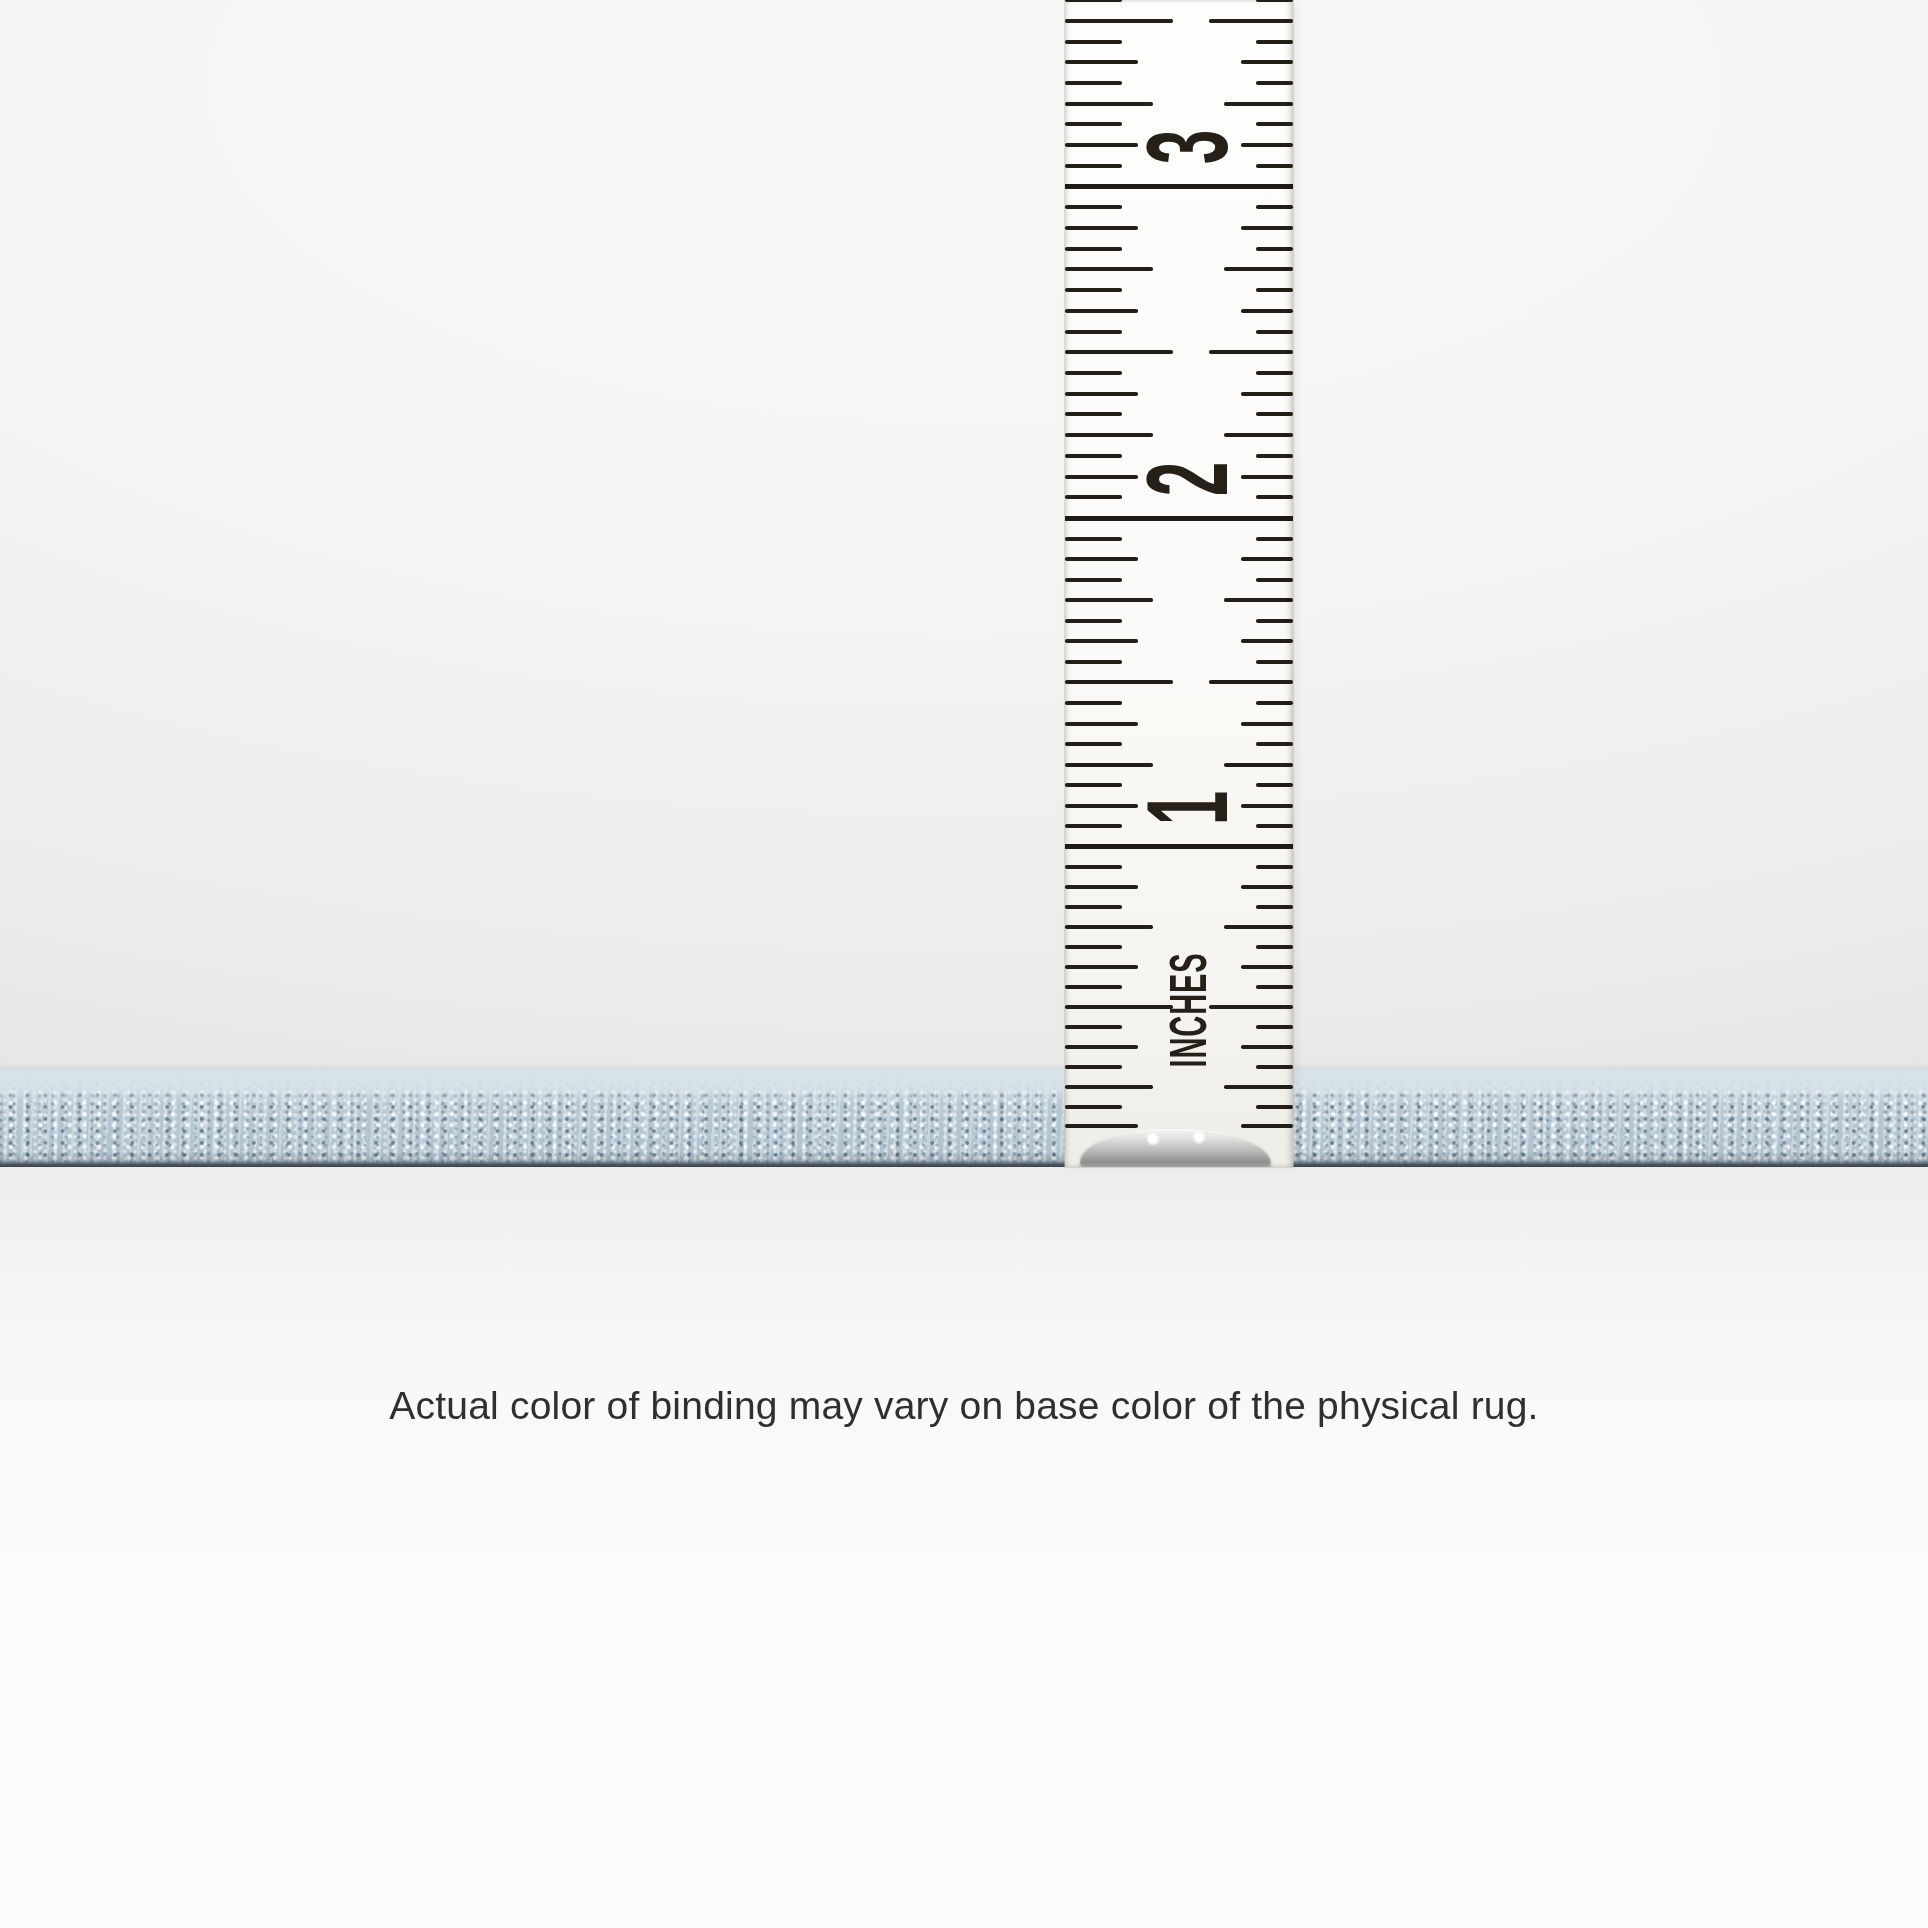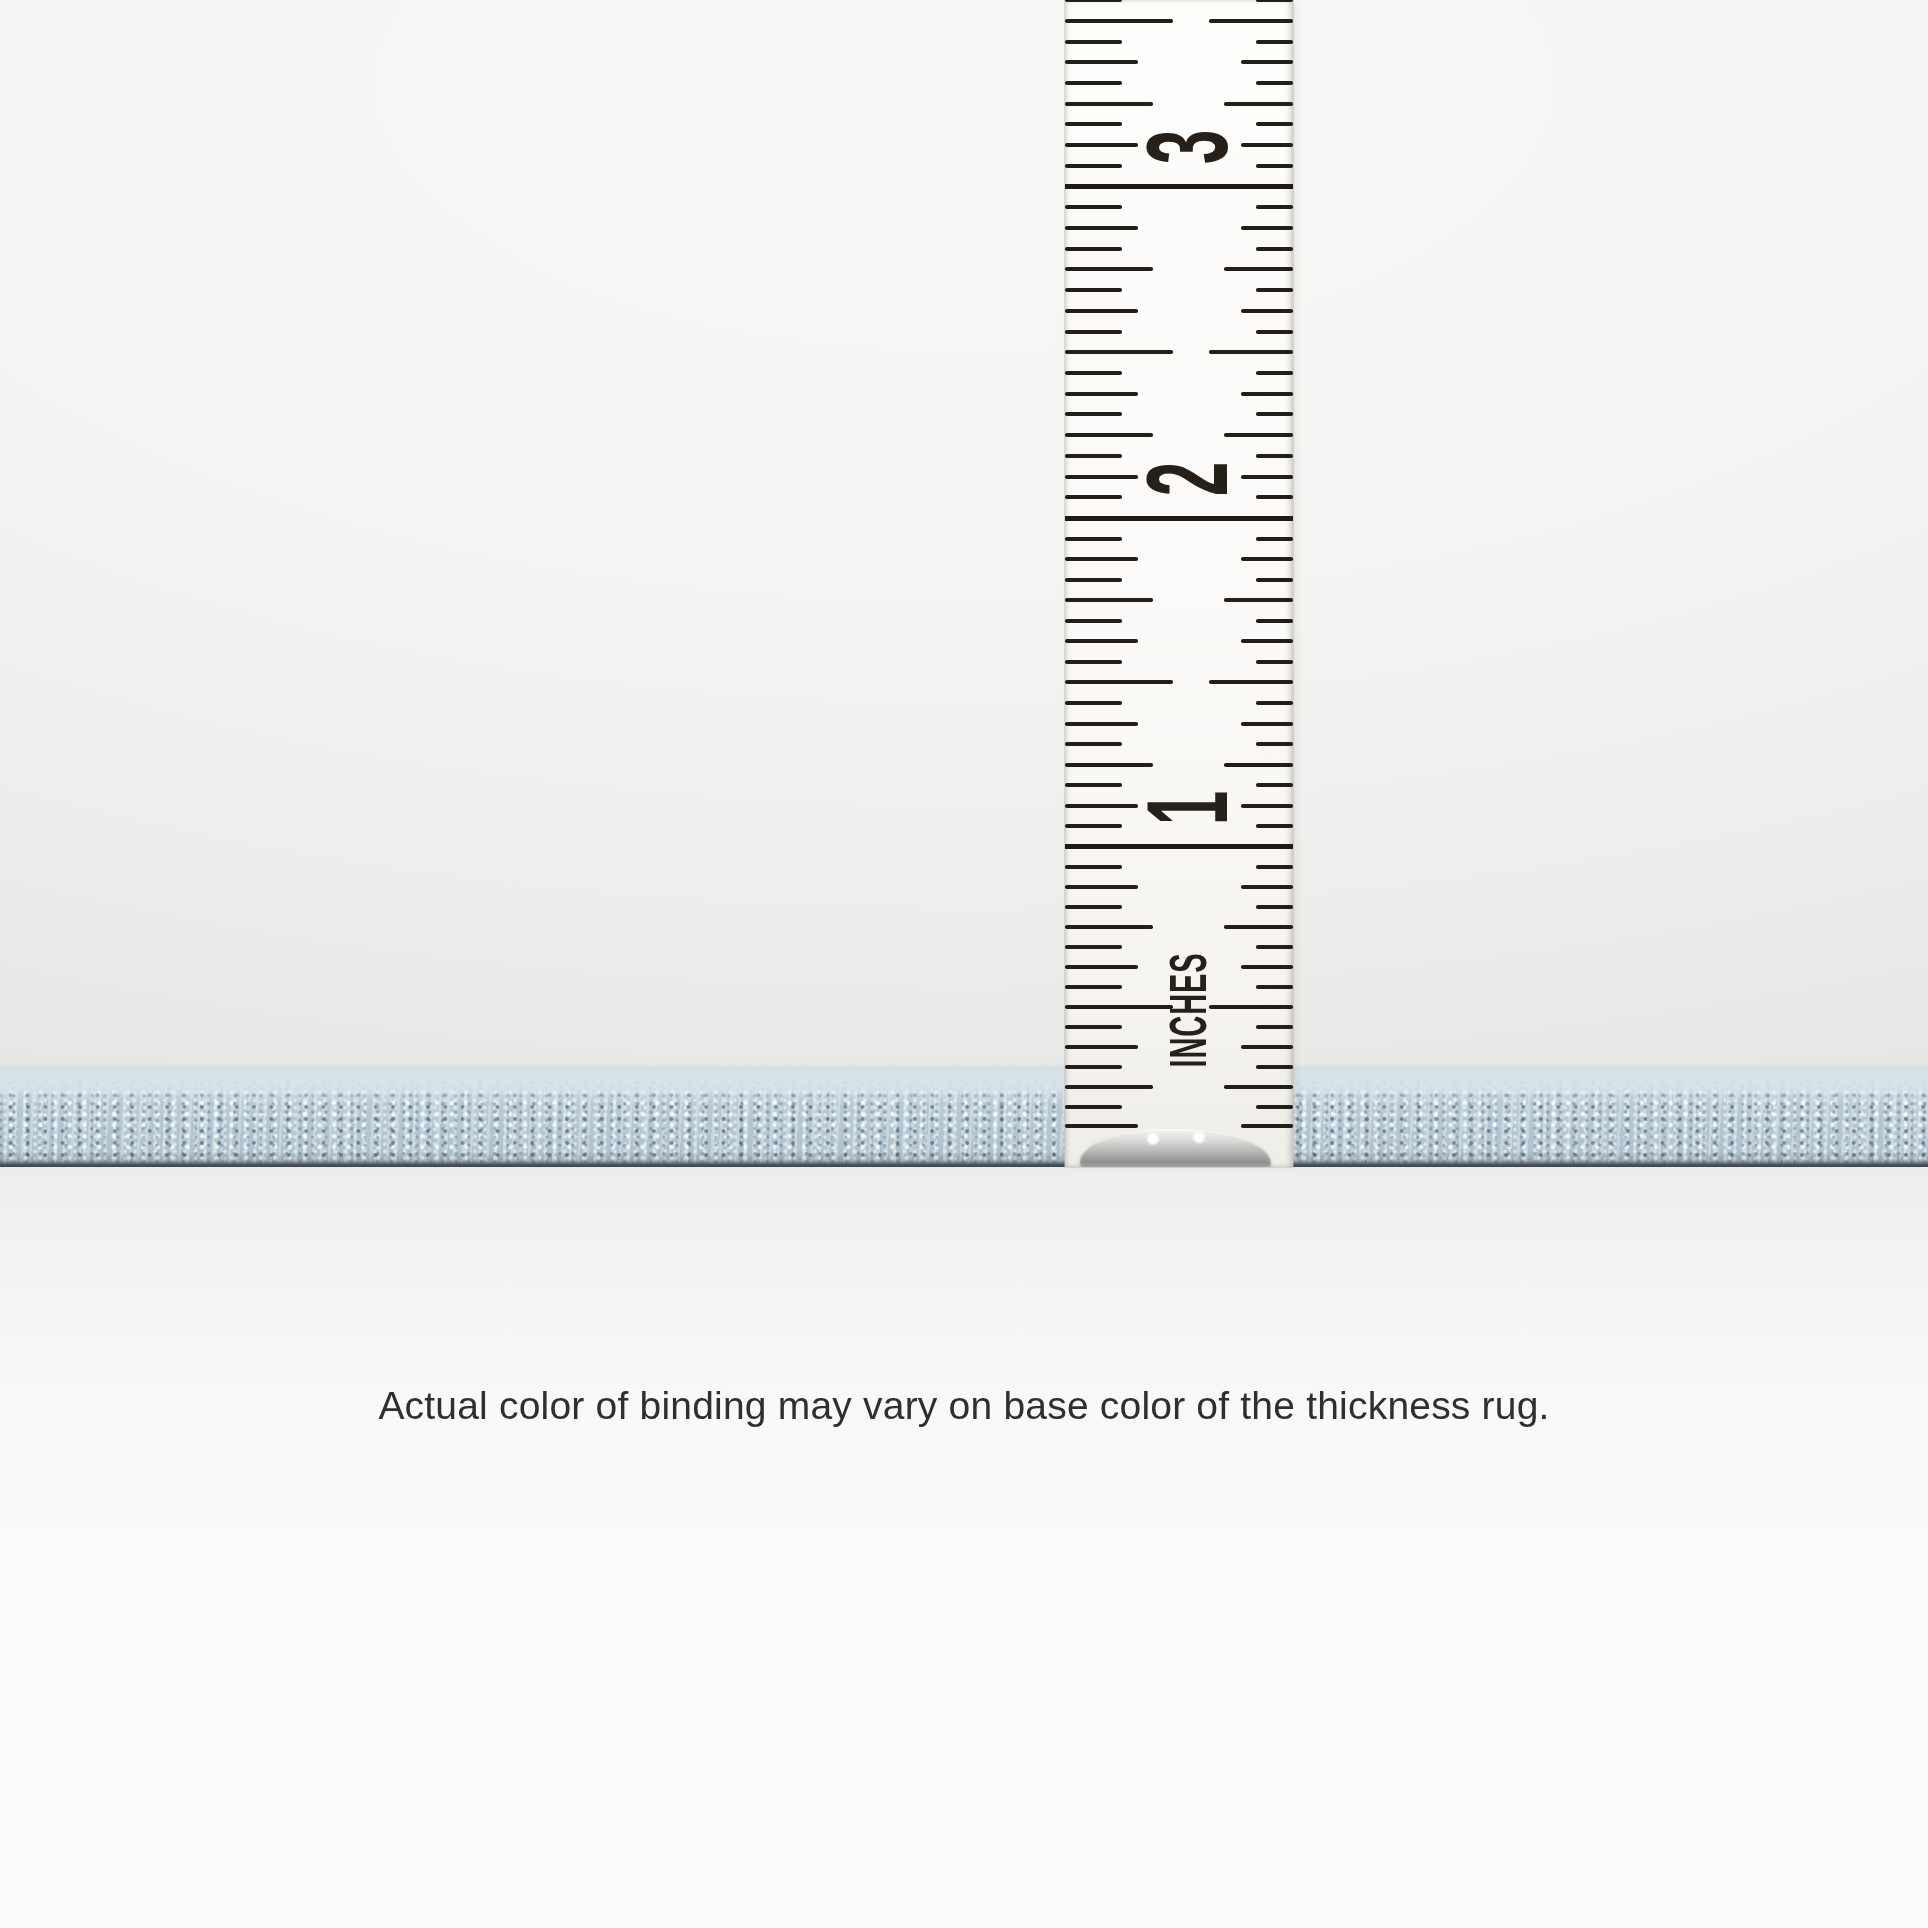--- a/index.html
+++ b/index.html
@@ -205,16 +205,16 @@
       <div class="tk tr" style="top: 1065px; width: 37px;"></div>
       <div class="tk tl" style="top: 1085px; width: 88px;"></div>
       <div class="tk tr" style="top: 1085px; width: 69px;"></div>
       <div class="tk tl" style="top: 1105px; width: 57px;"></div>
       <div class="tk tr" style="top: 1105px; width: 37px;"></div>
       <div class="tk tl" style="top: 1124px; width: 73px;"></div>
       <div class="tk tr" style="top: 1124px; width: 52px;"></div>
     </div>
 
   <div class="disclaimer">
-    <div>Actual color of binding may vary on base color of the thickness rug.</div>
+    <div>Actual color of binding may vary on base color of the physical rug.</div>
   </div>
 </div>
 
 
 </body></html>

